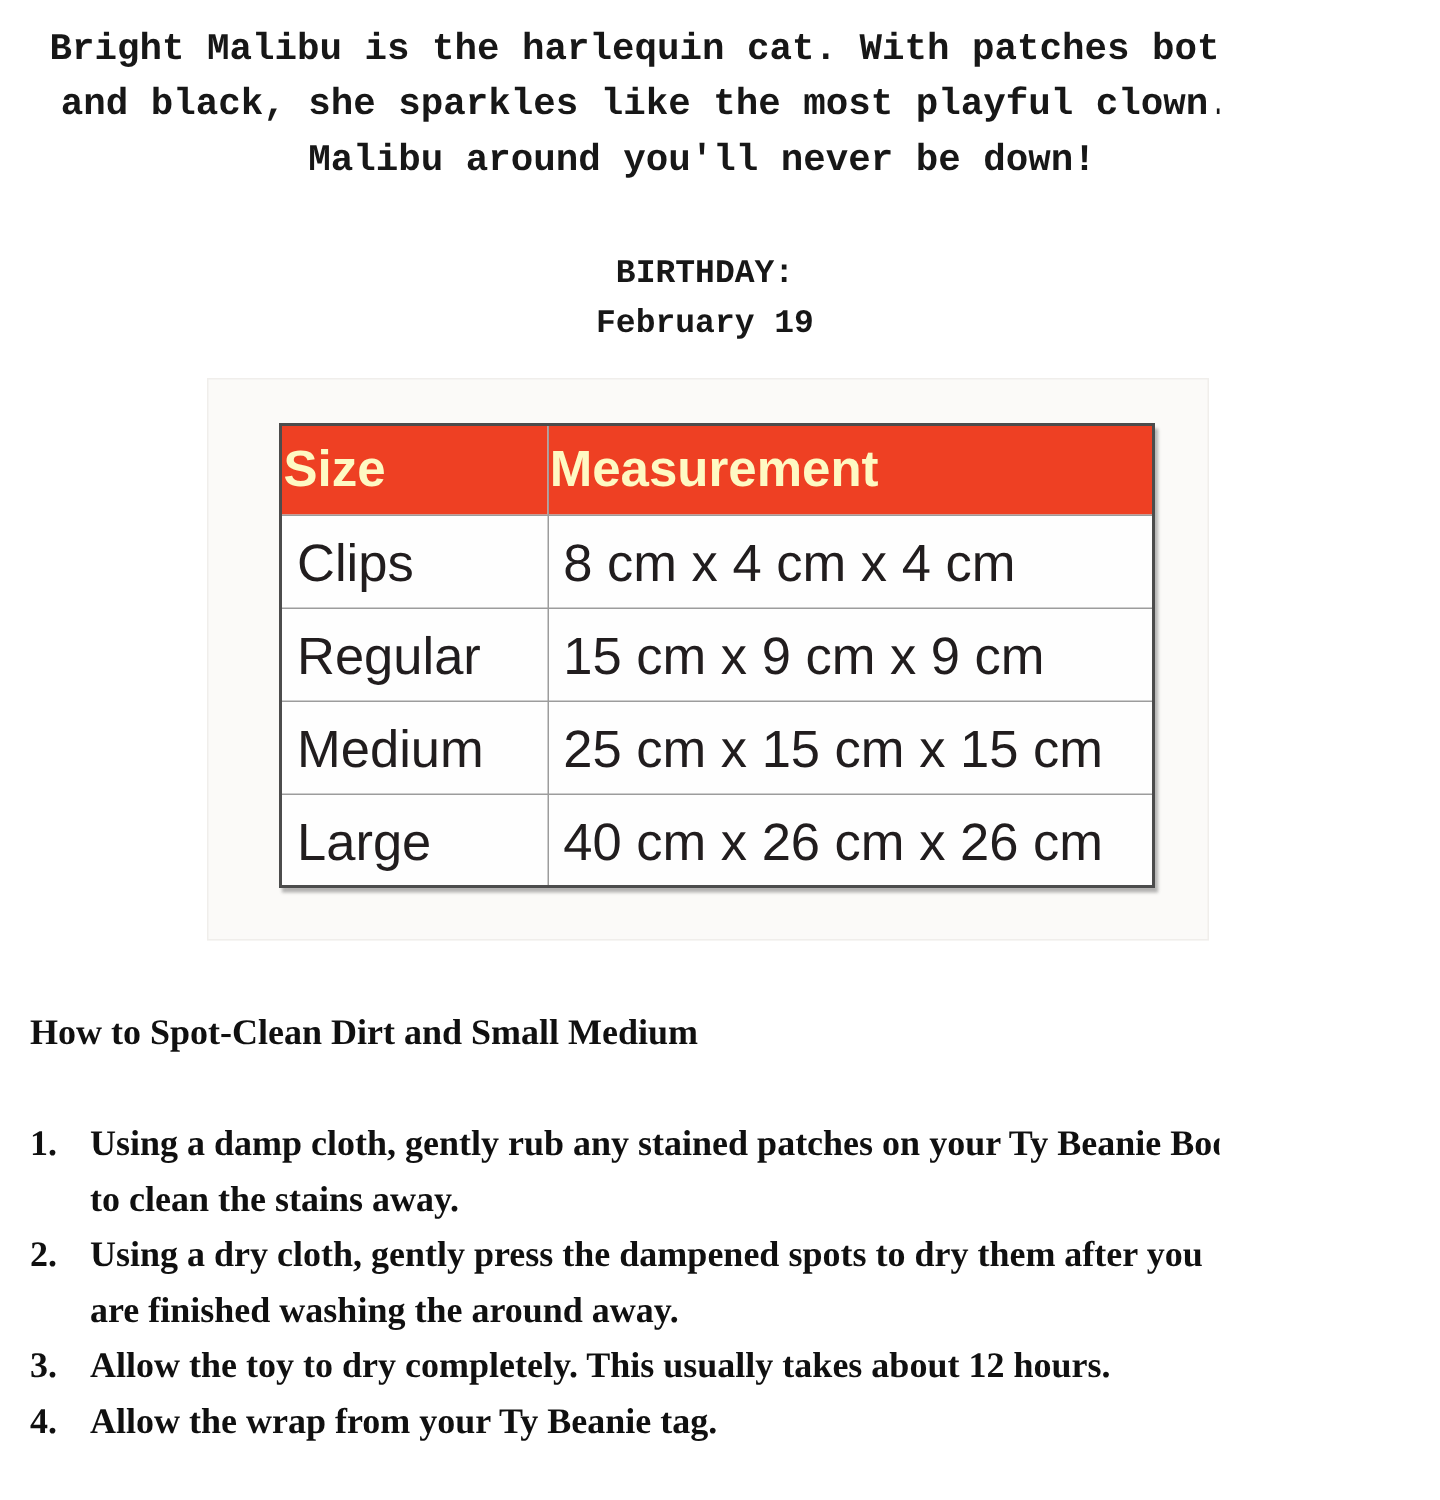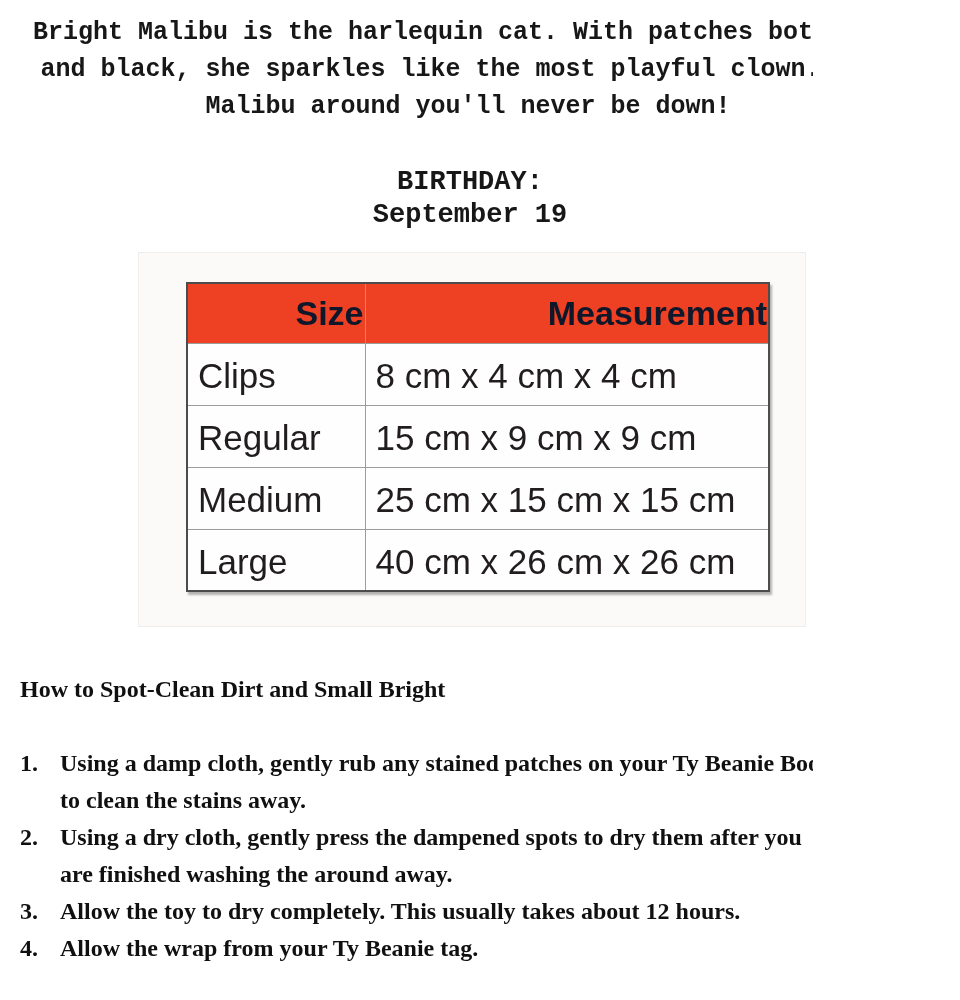--- a/index.html
+++ b/index.html
@@ -30,21 +30,21 @@
     white-space: pre-line;
   }
   .birthday {
     position: absolute;
     top: 166px;
     left: 0;
     width: 940px;
     text-align: center;
     font-family: "Liberation Mono", "DejaVu Sans Mono", monospace;
     font-weight: 700;
-    font-size: 27px;
+    font-size: 22px;
     line-height: 33px;
     color: #171717;
   }
   
   .panel {
     position: absolute;
     left: 138px;
     top: 252px;
     width: 668px;
     height: 375px;
@@ -67,23 +67,23 @@
   table.size-table th,
   table.size-table td {
     border: 1px solid #9c9c9c;
     box-sizing: border-box;
     overflow: hidden;
   }
   table.size-table th {
     height: 60px;
     font-size: 34px;
     font-weight: 700;
-    text-align: right;
+    text-align: left;
     vertical-align: middle;
-    color: #0f172a;
+    color: #fef9c3;
   }
   table.size-table td {
     height: 62px;
     font-size: 35px;
     font-weight: 400;
     vertical-align: middle;
     padding: 4px 0 0 10px;
     white-space: nowrap;
   }
   col.c-size { width: 178px; }
@@ -120,21 +120,21 @@
 <body>
 
 <div class="page">
 
   <div class="poem">Bright Malibu is the harlequin cat. With patches both pink
 and black, she sparkles like the most playful clown. With
 Malibu around you'll never be down!</div>
 
   <div class="birthday">
     <div>BIRTHDAY:</div>
-    <div>September 19</div>
+    <div>February 19</div>
   </div>
 
   <div class="panel">
     <table class="size-table">
       <colgroup>
         <col class="c-size">
         <col class="c-meas">
       </colgroup>
       <thead>
         <tr>
@@ -156,21 +156,21 @@
           <td>25 cm x 15 cm x 15 cm</td>
         </tr>
         <tr>
           <td>Large</td>
           <td>40 cm x 26 cm x 26 cm</td>
         </tr>
       </tbody>
     </table>
   </div>
 
-  <div class="care-heading">How to Spot-Clean Dirt and Small Bright</div>
+  <div class="care-heading">How to Spot-Clean Dirt and Small Medium</div>
 
   <div class="care-list">
     <div class="care-step">
       <span class="num">1.</span>
       <span class="txt">Using a damp cloth, gently rub any stained patches on your Ty Beanie Boo
 to clean the stains away.</span>
     </div>
     <div class="care-step">
       <span class="num">2.</span>
       <span class="txt">Using a dry cloth, gently press the dampened spots to dry them after you

